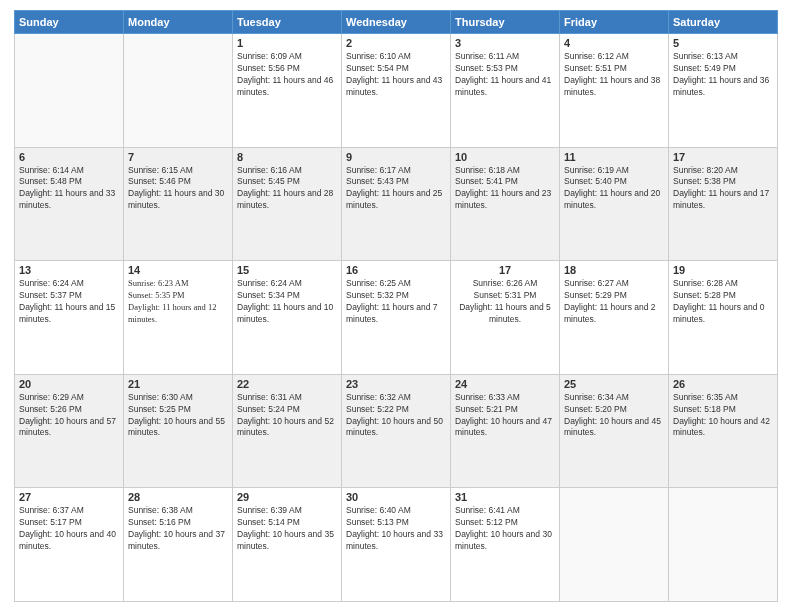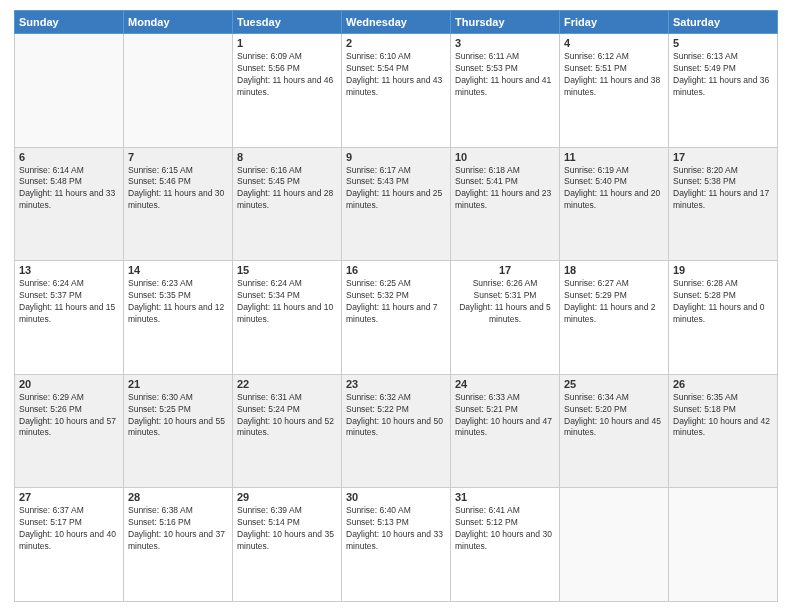--- a/index.html
+++ b/index.html
@@ -193,21 +193,21 @@
         </tr>
         <tr>
           <td style="background: rgb(255, 255, 255);">
             <span class="day-num">13</span>
             <div class="day-info" style="white-space: pre-line;">Sunrise: 6:24 AM
 Sunset: 5:37 PM
 Daylight: 11 hours and 15 minutes.</div>
           </td>
           <td style="background: rgb(255, 255, 255);">
             <span class="day-num">14</span>
-            <div class="day-info" style="white-space: pre-line;">Sunrise: 6:23 AM
+            <div class="day-info" style="white-space: pre-line; font-family: Liberation Serif, serif;">Sunrise: 6:23 AM
 Sunset: 5:35 PM
 Daylight: 11 hours and 12 minutes.</div>
           </td>
           <td style="background: rgb(255, 255, 255);">
             <span class="day-num">15</span>
             <div class="day-info" style="white-space: pre-line;">Sunrise: 6:24 AM
 Sunset: 5:34 PM
 Daylight: 11 hours and 10 minutes.</div>
           </td>
           <td style="background: rgb(255, 255, 255);">

